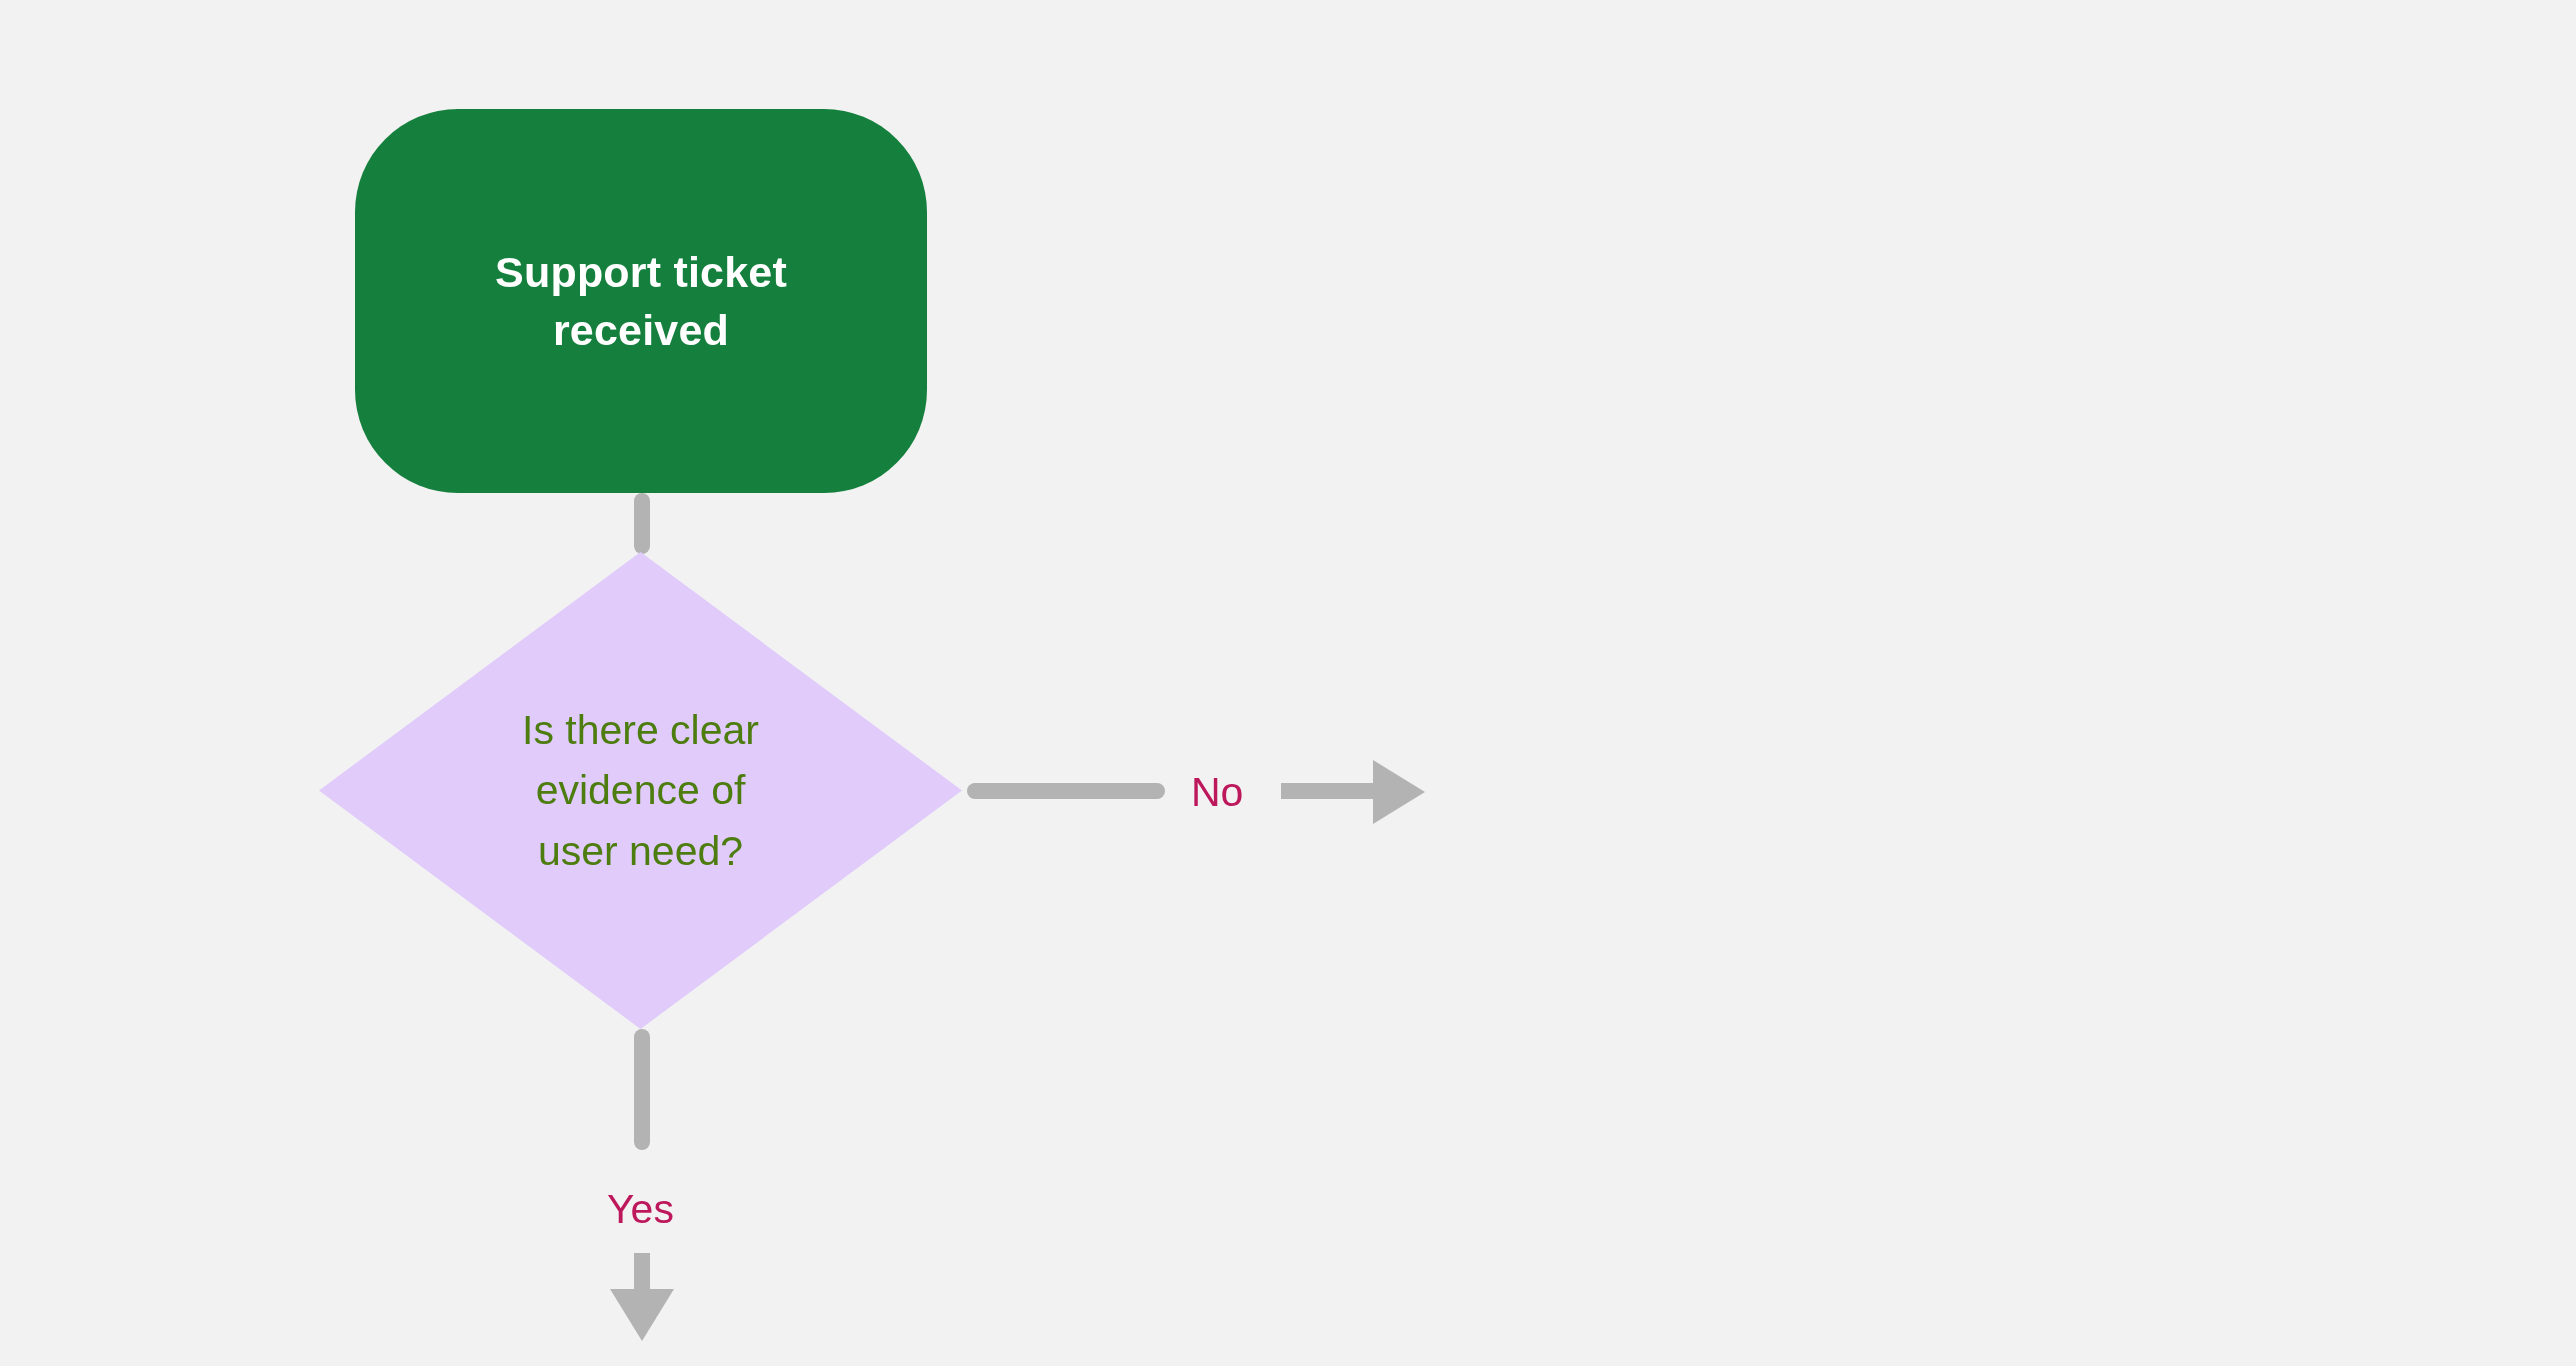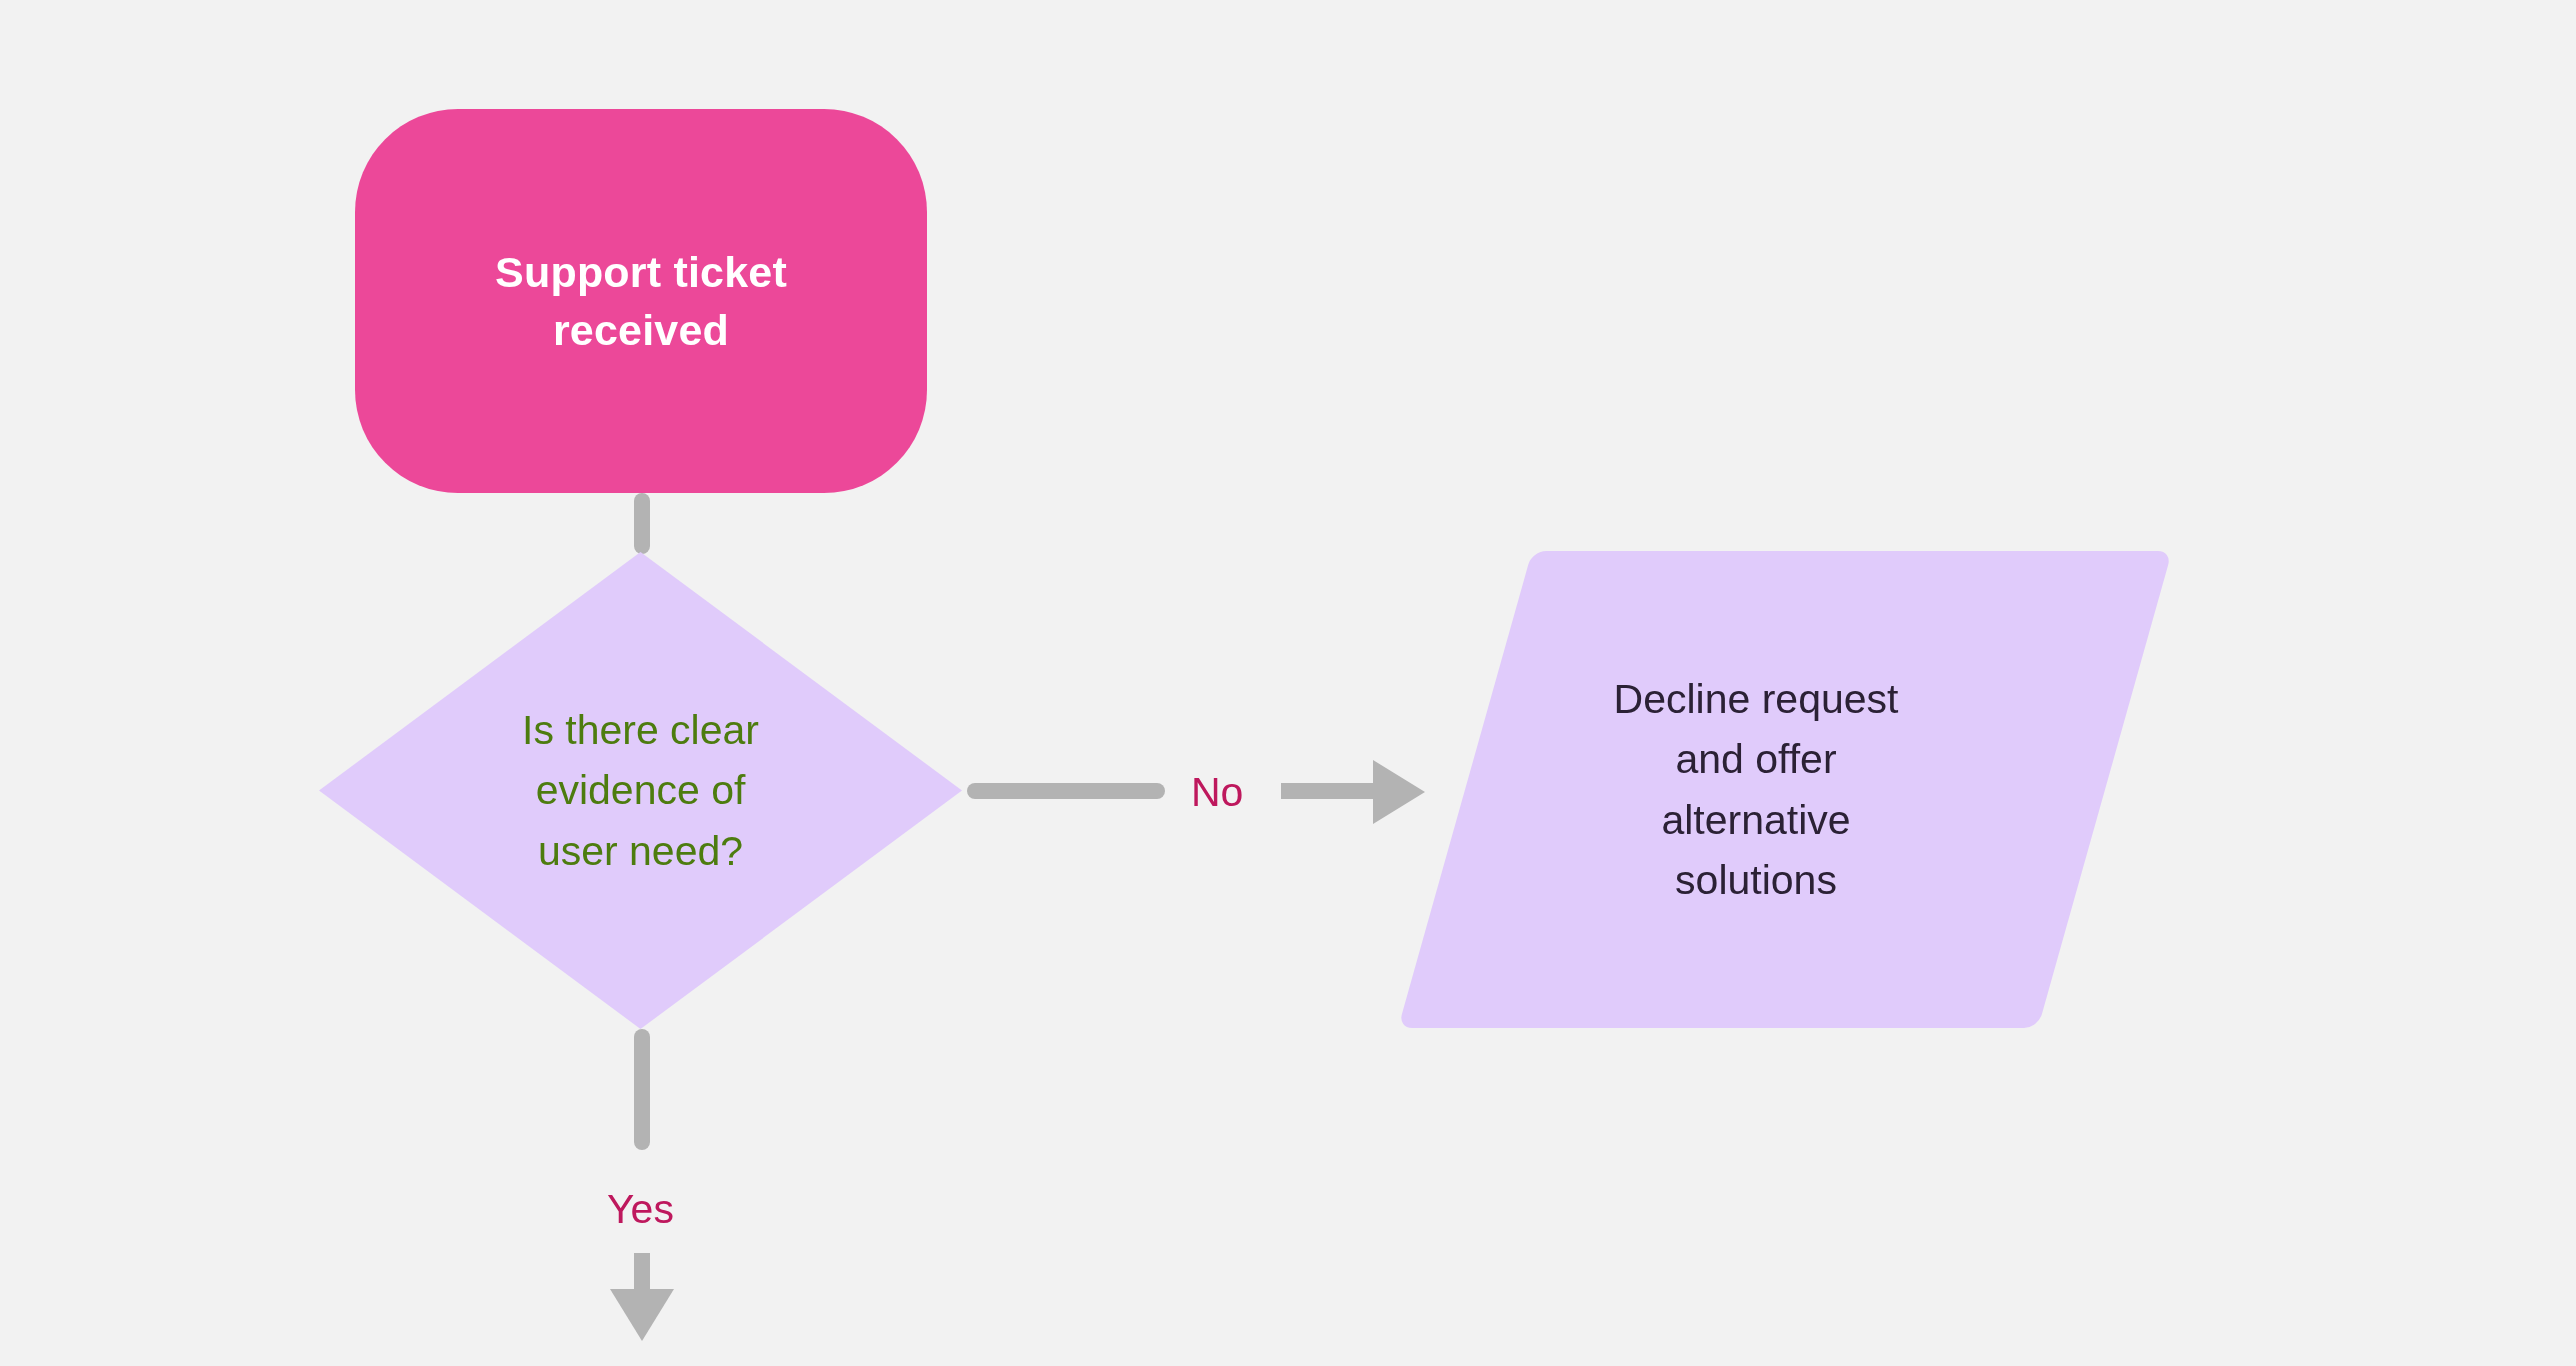--- a/index.html
+++ b/index.html
@@ -36,21 +36,21 @@
     pointer-events: none;
   }
 
   
   #start-node {
     position: absolute;
     left: 355px;
     top: 109px;
     width: 572px;
     height: 384px;
-    background: #ec4899;
+    background: #15803d;
     border-radius: 103px;
   }
   #start-node .node-label {
     color: #FFFFFF;
     font-size: 43px;
     font-weight: bold;
     line-height: 1.35;
     letter-spacing: 0.2px;
   }
 
@@ -167,27 +167,20 @@
     <div class="node-label">Is there clear
 evidence of
 user need?</div>
   </div>
 
   <div class="conn horiz" style="left:967px; top:783px; width:198px;"></div>
   <div class="edge-label" id="edge-label-no">No</div>
   <div class="conn horiz flat-cap" style="left:1281px; top:783px; width:124px;"></div>
   <div class="arrowhead right" style="left:1373px; top:760px;"></div>
 
-  <div id="action-node">
-    <div class="shape"></div>
-    <div class="node-label">Decline request
-and offer
-alternative
-solutions</div>
-  </div>
 
   <div class="conn vert" style="left:634px; top:1029px; height:121px;"></div>
   <div class="edge-label" id="edge-label-yes">Yes</div>
   <div class="conn vert flat-cap" style="left:634px; top:1253px; height:50px;"></div>
   <div class="arrowhead down" style="left:610px; top:1289px;"></div>
 
 </div>
 
 
 </body></html>

